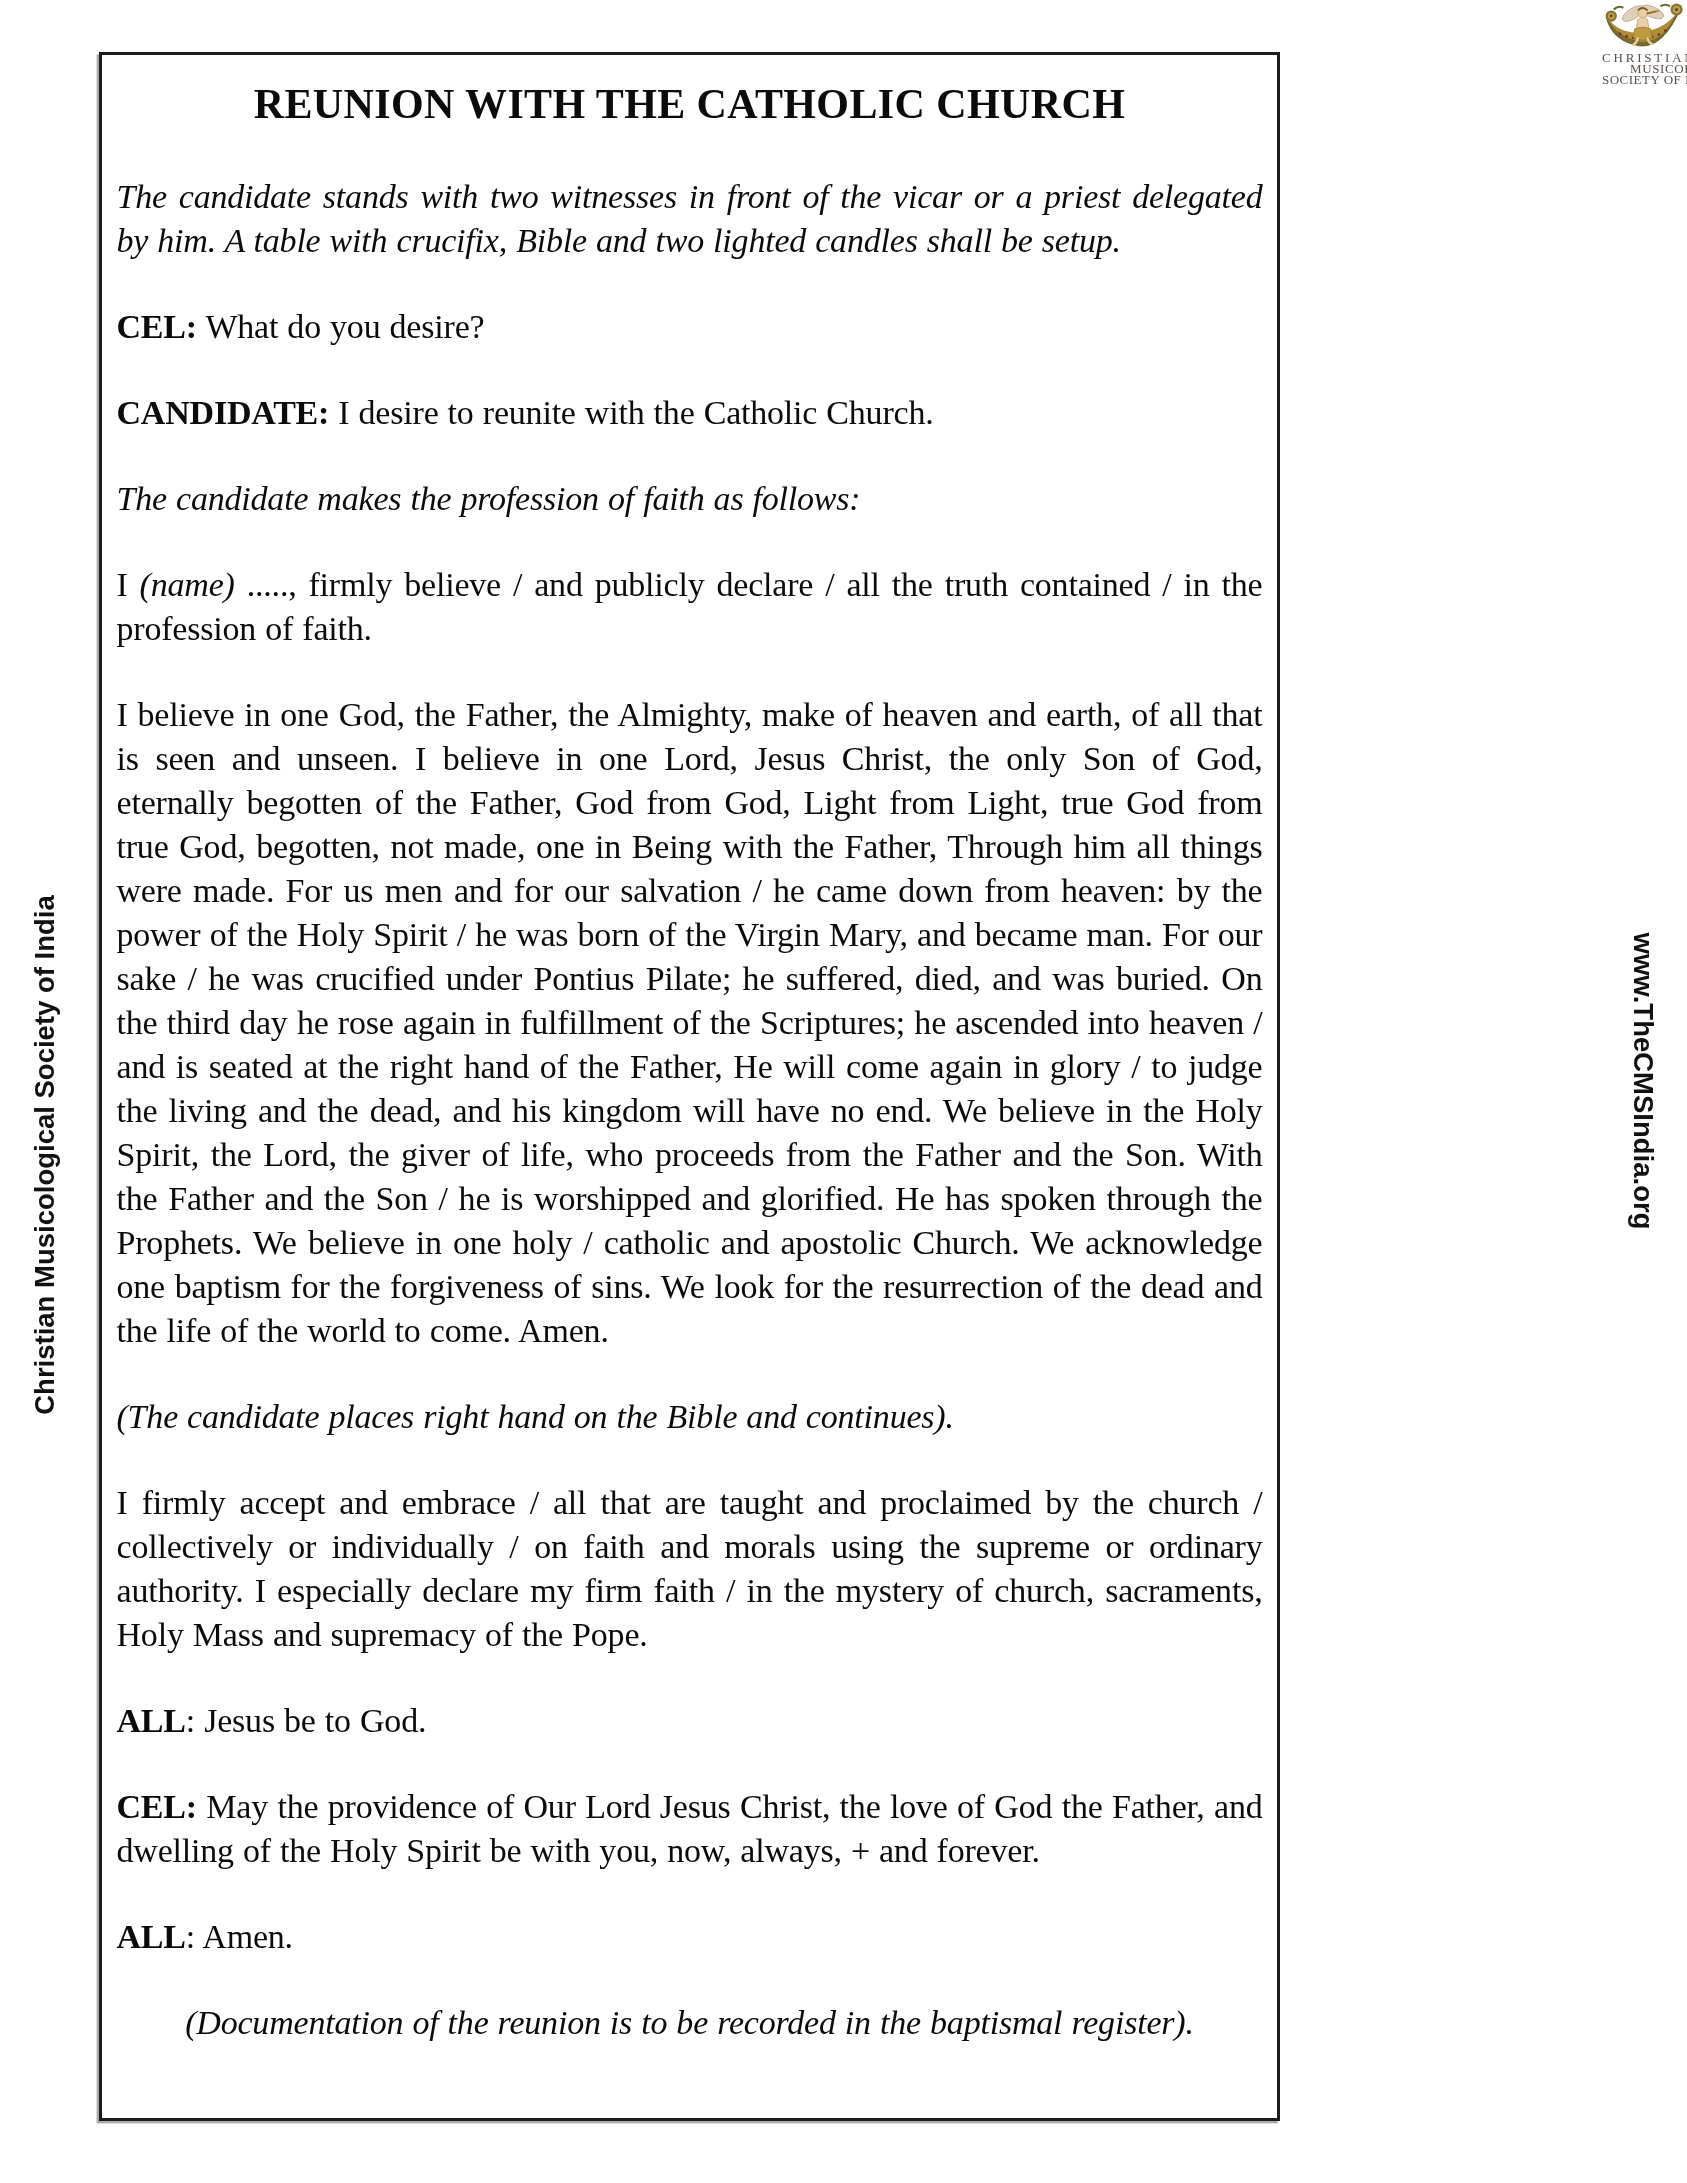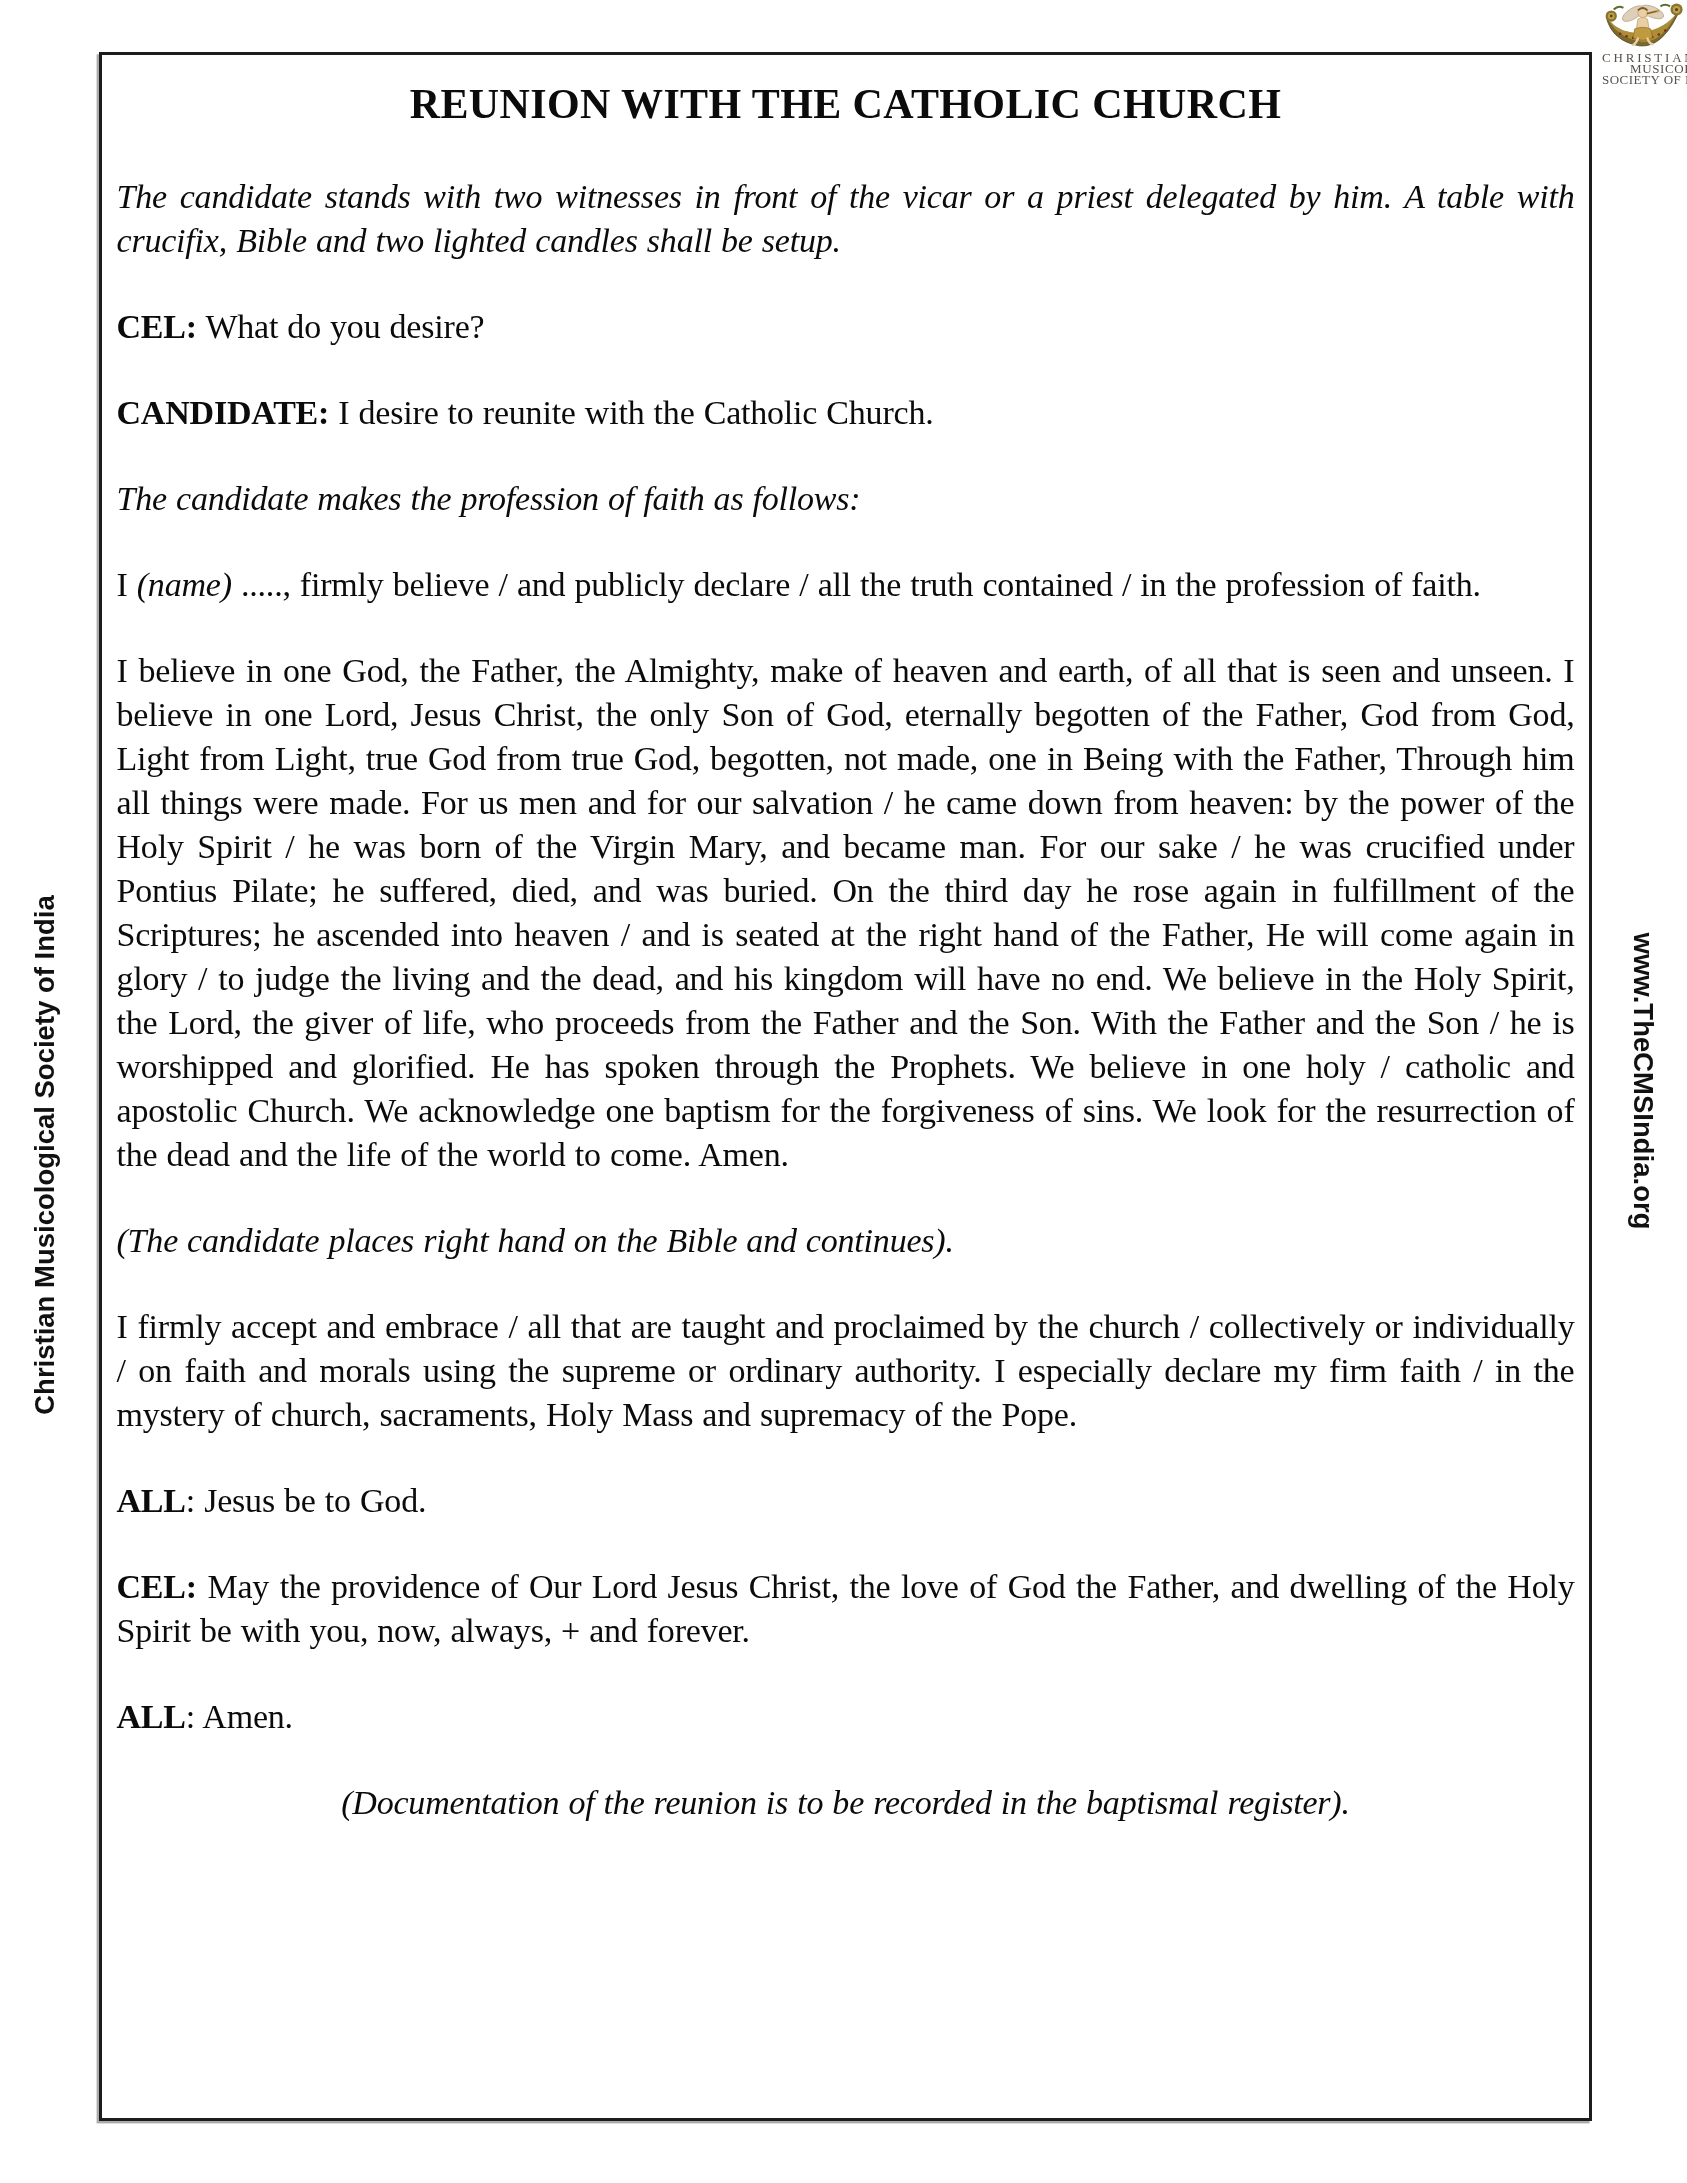--- a/index.html
+++ b/index.html
@@ -6,21 +6,21 @@
   .page{
     position:relative;
     width:1687px;height:2183px;
     background:#ffffff;
     font-family:"Liberation Serif","DejaVu Serif",serif;
     color:#0b0b0b;
     overflow:hidden;
   }
   .content-box{
     position:absolute;left:99px;top:52px;
-    width:1493px;height:2069px;
+    width:1181px;height:2069px;
     box-sizing:border-box;
     border:3.2px solid #1c1c1c;
     box-shadow:-2.4px 2.4px 0 #ababab;
     padding:18px 14.5px 0 14.5px;
     overflow:hidden;
     background:#ffffff;
   }
   .doc-title{
     margin:8px 0 47px 0;
     text-align:center;

